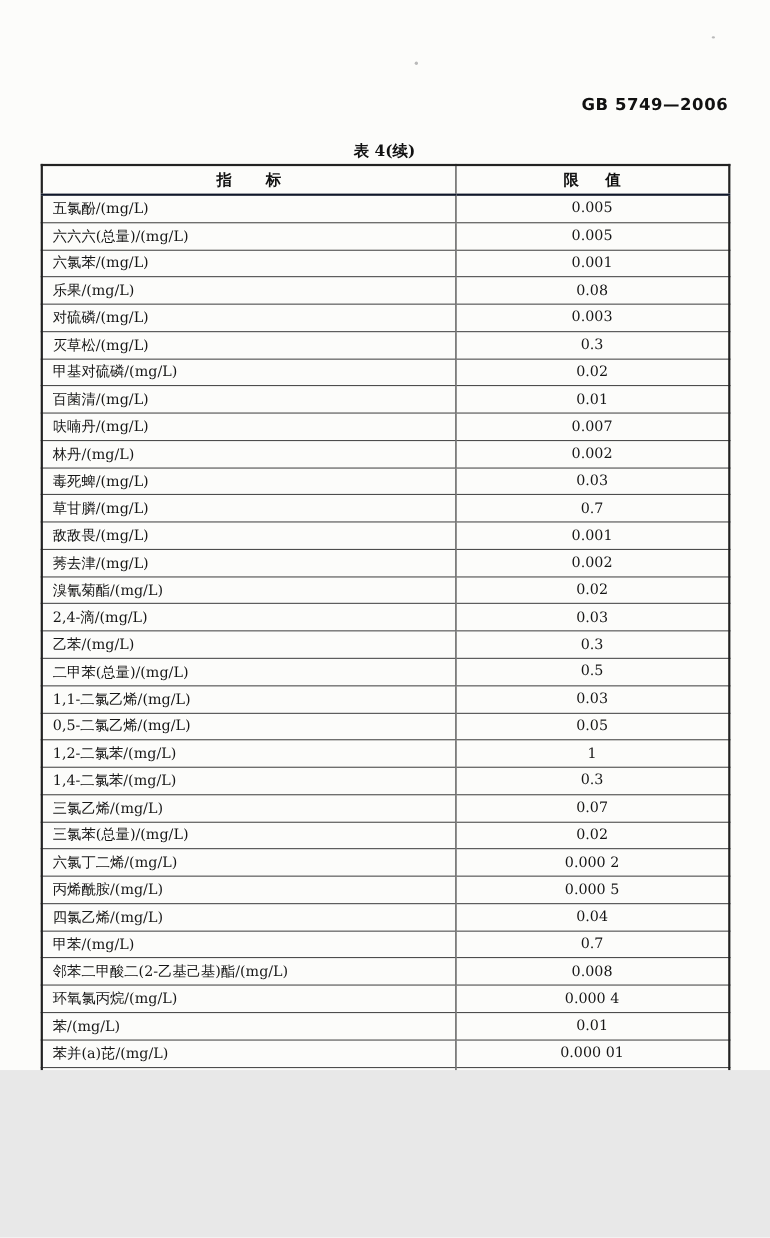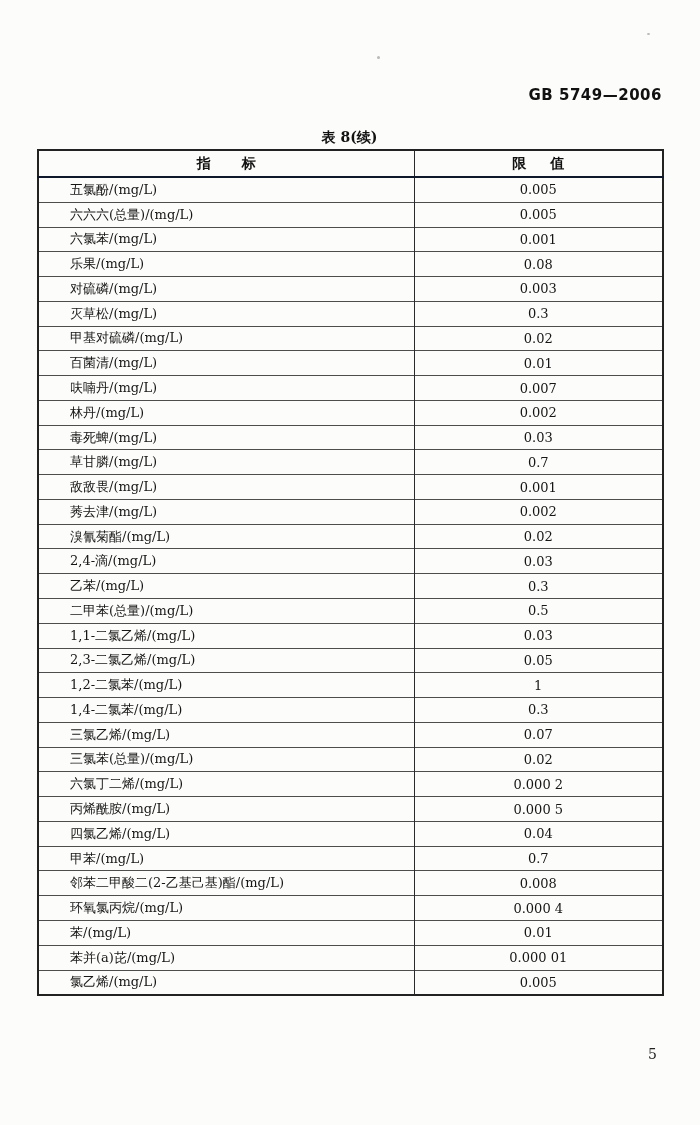--- a/index.html
+++ b/index.html
@@ -1,18 +1,18 @@
 <!DOCTYPE html>
 <html><head>
 <meta charset="utf-8">
 <style>
   html,body { margin:0; padding:0; background:#e8e8e8; }
   .page {
     position:relative;
-    width:700px; height:1125px;
+    width:700px; height:973px;
     margin:0 auto;
     background:#fcfcfa;
     font-family:"DejaVu Serif","Liberation Serif",serif;
     color:#1c1c1c;
     overflow:hidden;
   }
   .std-code {
     position:absolute;
     top:86px; right:38px;
     font-family:"DejaVu Sans","Liberation Sans",sans-serif;
@@ -51,21 +51,21 @@
   }
   th + th, td + td { border-left:1px solid #2a2a2a; }
   td {
     height:23.77px;
     font-size:13px;
     vertical-align:middle;
     border-top:1px solid #4d4d4d;
     padding:0;
     color:#161616;
   }
-  td.ind { text-align:left; padding-left:31px; }
+  td.ind { text-align:left; padding-left:9px; }
   td.lim { text-align:center; }
   .sp-wide   { letter-spacing:2.2em; margin-right:-2.2em; }
   .sp-medium { letter-spacing:1.7em; margin-right:-1.7em; }
   .page-number {
     position:absolute;
     top:1046px; left:648px;
     font-size:14px;
     color:#222;
   }
   .speck {
@@ -76,21 +76,21 @@
   .speck-1 { top:56px; left:377px; width:3px; height:3px; }
   .speck-2 { top:33px; left:647px; width:3px; height:2px; }
 </style>
 </head>
 <body>
 
 <div class="page">
 
   <div class="std-code">GB 5749—2006</div>
 
-  <div class="table-title">表 8(续)</div>
+  <div class="table-title">表 4(续)</div>
 
   <table class="limits-table">
     <colgroup>
         <col class="c-ind">
         <col class="c-lim">
       </colgroup>
     <thead>
       <tr>
         <th>
           <span class="sp-wide">指标</span>
@@ -171,21 +171,21 @@
         </tr>
         <tr>
           <td class="ind">二甲苯(总量)/(mg/L)</td>
           <td class="lim">0.5</td>
         </tr>
         <tr>
           <td class="ind">1,1-二氯乙烯/(mg/L)</td>
           <td class="lim">0.03</td>
         </tr>
         <tr>
-          <td class="ind">2,3-二氯乙烯/(mg/L)</td>
+          <td class="ind">0,5-二氯乙烯/(mg/L)</td>
           <td class="lim">0.05</td>
         </tr>
         <tr>
           <td class="ind">1,2-二氯苯/(mg/L)</td>
           <td class="lim">1</td>
         </tr>
         <tr>
           <td class="ind">1,4-二氯苯/(mg/L)</td>
           <td class="lim">0.3</td>
         </tr>

